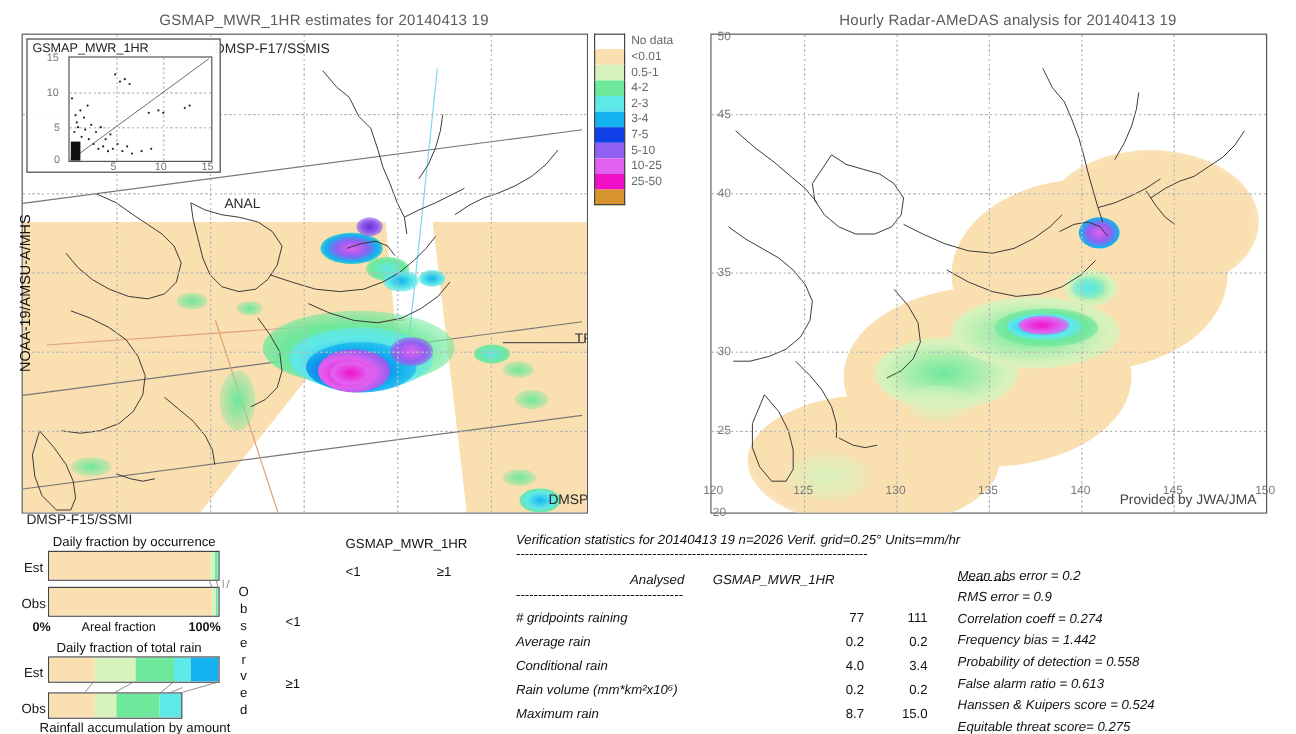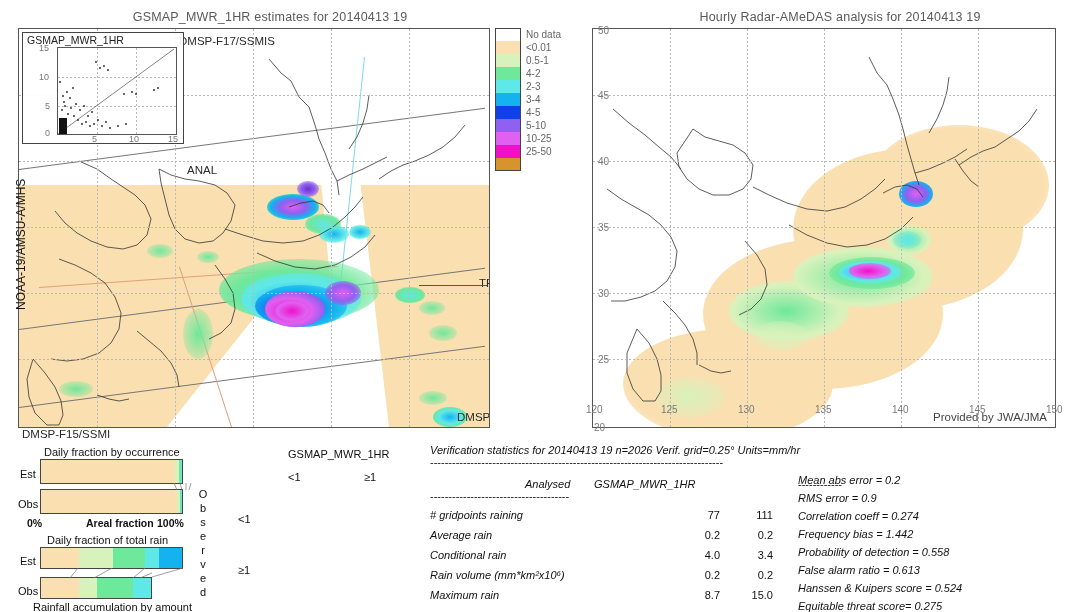--- a/index.html
+++ b/index.html
@@ -342,21 +342,21 @@
   <div class="cbar-row">
     <div class="cbar-swatch" style="background:#5fe8e8;"></div>
     <div class="cbar-text">2-3</div>
   </div>
   <div class="cbar-row">
     <div class="cbar-swatch" style="background:#14b3f0;"></div>
     <div class="cbar-text">3-4</div>
   </div>
   <div class="cbar-row">
     <div class="cbar-swatch" style="background:#1040e8;"></div>
-    <div class="cbar-text">4-5</div>
+    <div class="cbar-text">7-5</div>
   </div>
   <div class="cbar-row">
     <div class="cbar-swatch" style="background:#9060f0;"></div>
     <div class="cbar-text">5-10</div>
   </div>
   <div class="cbar-row">
     <div class="cbar-swatch" style="background:#e060f0;"></div>
     <div class="cbar-text">10-25</div>
   </div>
   <div class="cbar-row">
@@ -464,21 +464,21 @@
 <svg class="abs" width="28" height="7" viewBox="0 0 28 7" style="left:166px; top:483px;">
   <g stroke="#777" stroke-width="0.7" fill="none">
     <line x1="8" y1="0" x2="11" y2="7"></line>
       <line x1="14" y1="0" x2="16" y2="7"></line>
     <line x1="20" y1="0" x2="20" y2="7"></line>
       <line x1="25" y1="0" x2="23" y2="7"></line>
   </g>
 </svg>
 
 <div class="frac-axis-label" style="left:27px; top:517px;">0%</div>
-<div class="frac-axis-label" style="left:86px; top:517px; font-weight:bold;">Areal fraction</div>
+<div class="frac-axis-label" style="left:68px; top:517px; font-weight:normal;">Areal fraction</div>
 <div class="frac-axis-label" style="left:157px; top:517px;">100%</div>
 
 <div class="frac-title" style="left:47px; top:534px;">Daily fraction of total rain</div>
 
 <div class="frac-side-label" style="left:20px; top:555px;">Est</div>
 <div class="frac-bar" style="left:40px; top:547px; width:143px; height:22px;">
   <div style="width:27%; background:#fadfb0;"></div>
   <div style="width:24%; background:#d8f2bc;"></div>
   <div style="width:23%; background:#6ee89b;"></div>
   <div style="width:10%; background:#5fe8e8;"></div>

